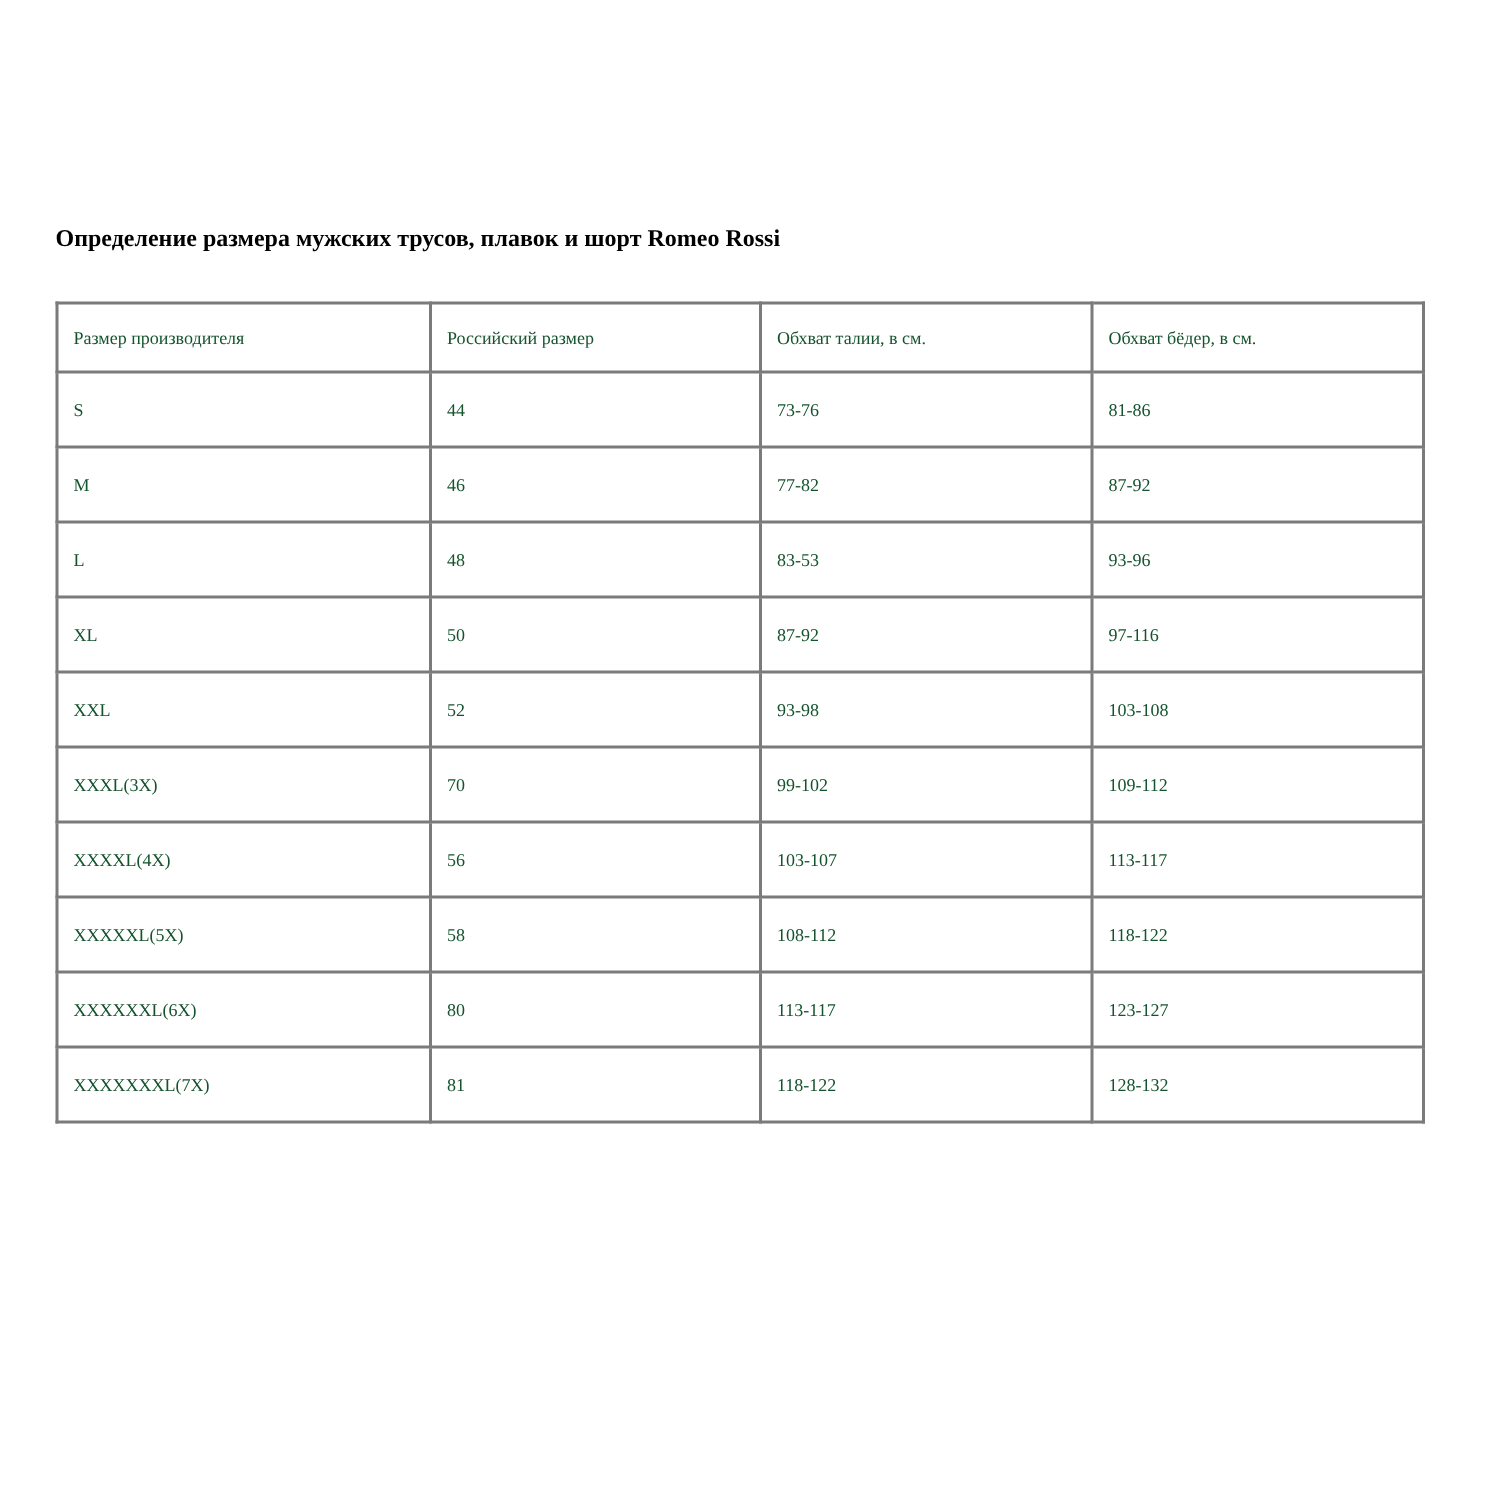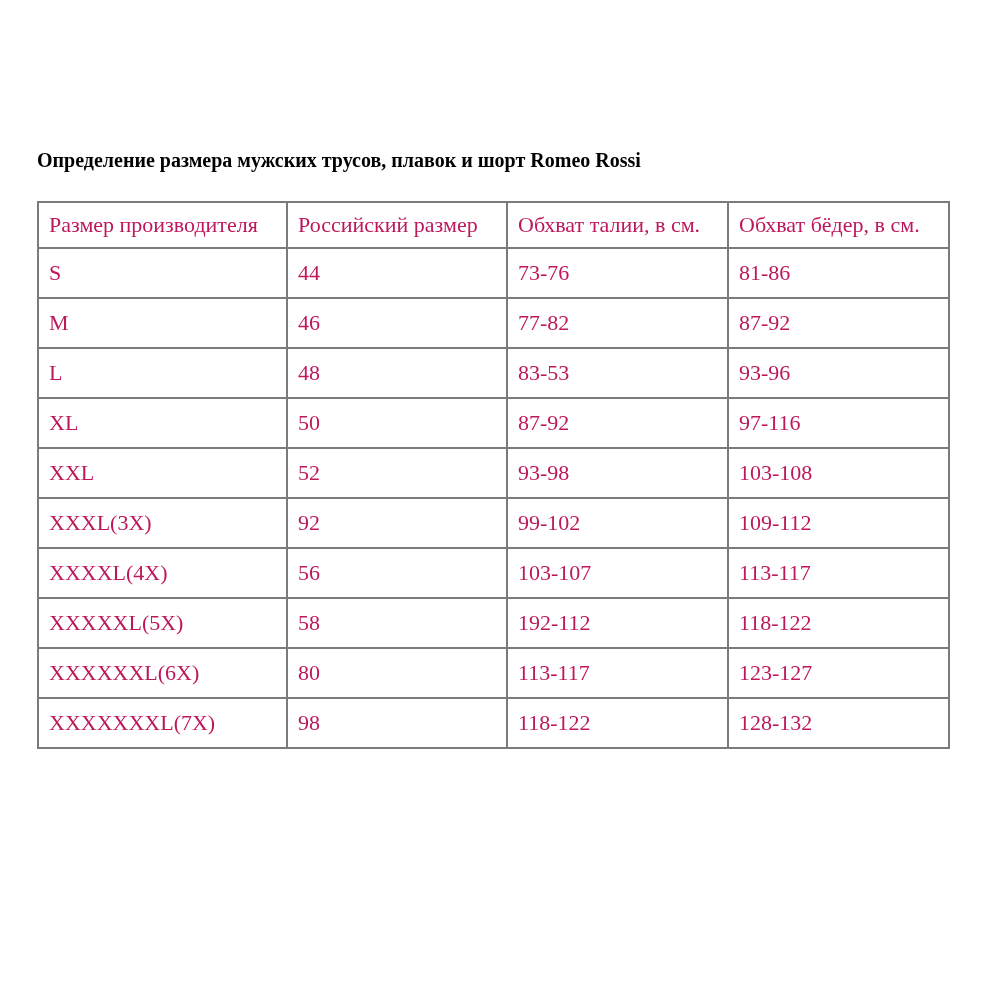--- a/index.html
+++ b/index.html
@@ -13,47 +13,47 @@
   }
   .page {
     width: 992px;
     height: 992px;
     overflow: hidden;
     box-sizing: border-box;
   }
   .page-title {
     margin: 0;
     padding: 148px 0 0 37px;
-    font-size: 20px;
+    font-size: 16px;
     line-height: 24px;
     font-weight: bold;
     color: #000000;
   }
   table.size-table {
     border-collapse: collapse;
     table-layout: fixed;
     margin: 29px 0 0 37px;
     width: 911px;
   }
   table.size-table col.c0 { width: 249px; }
   table.size-table col.c1 { width: 220px; }
   table.size-table col.c2 { width: 221px; }
   table.size-table col.c3 { width: 221px; }
   table.size-table th,
   table.size-table td {
     border: 2px solid #7b7b7b;
-    font-size: 22px;
+    font-size: 12px;
     font-weight: normal;
     text-align: left;
     vertical-align: middle;
     padding: 0 4px 0 10px;
     box-sizing: border-box;
     white-space: nowrap;
     overflow: hidden;
-    color: #be185d;
+    color: #14532d;
     background: #ffffff;
   }
   table.size-table th { height: 46px; }
   table.size-table td { height: 50px; }
 </style>
 </head>
 <body>
 
 <div class="page">
 
@@ -100,44 +100,44 @@
         <td>97-116</td>
       </tr>
       <tr>
         <td>XXL</td>
         <td>52</td>
         <td>93-98</td>
         <td>103-108</td>
       </tr>
       <tr>
         <td>XXXL(3X)</td>
-        <td>92</td>
+        <td>70</td>
         <td>99-102</td>
         <td>109-112</td>
       </tr>
       <tr>
         <td>XXXXL(4X)</td>
         <td>56</td>
         <td>103-107</td>
         <td>113-117</td>
       </tr>
       <tr>
         <td>XXXXXL(5X)</td>
         <td>58</td>
-        <td>192-112</td>
+        <td>108-112</td>
         <td>118-122</td>
       </tr>
       <tr>
         <td>XXXXXXL(6X)</td>
         <td>80</td>
         <td>113-117</td>
         <td>123-127</td>
       </tr>
       <tr>
         <td>XXXXXXXL(7X)</td>
-        <td>98</td>
+        <td>81</td>
         <td>118-122</td>
         <td>128-132</td>
       </tr>
     </tbody>
   </table>
 
 </div>
 
 </body></html>

